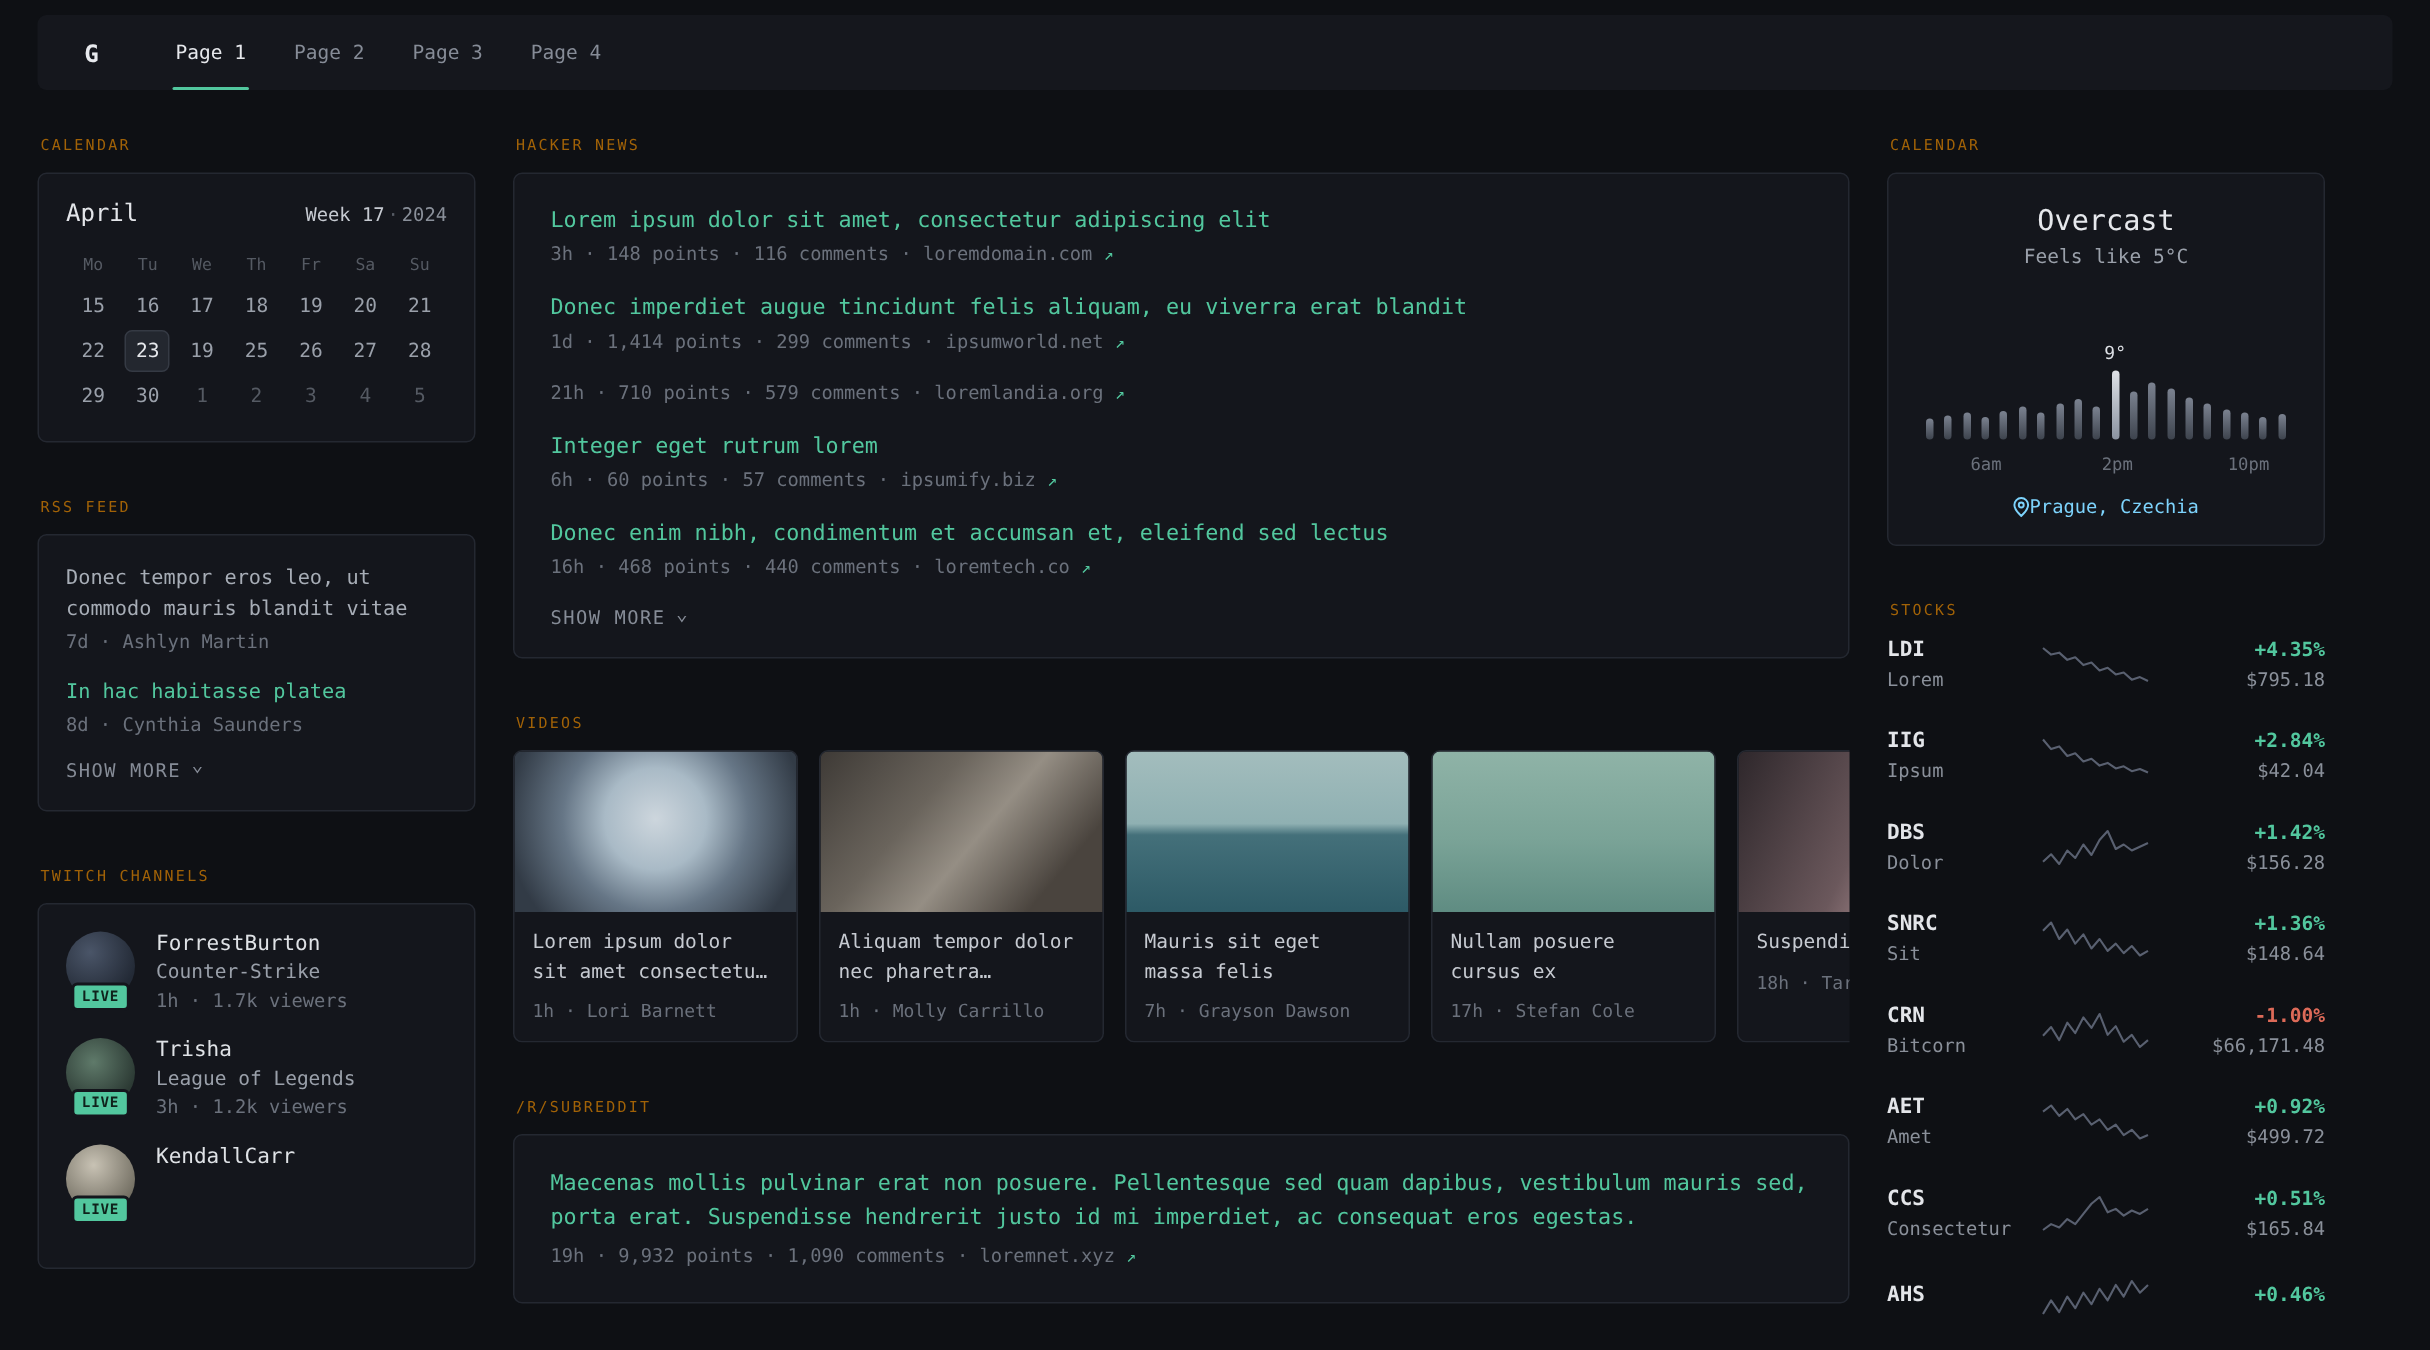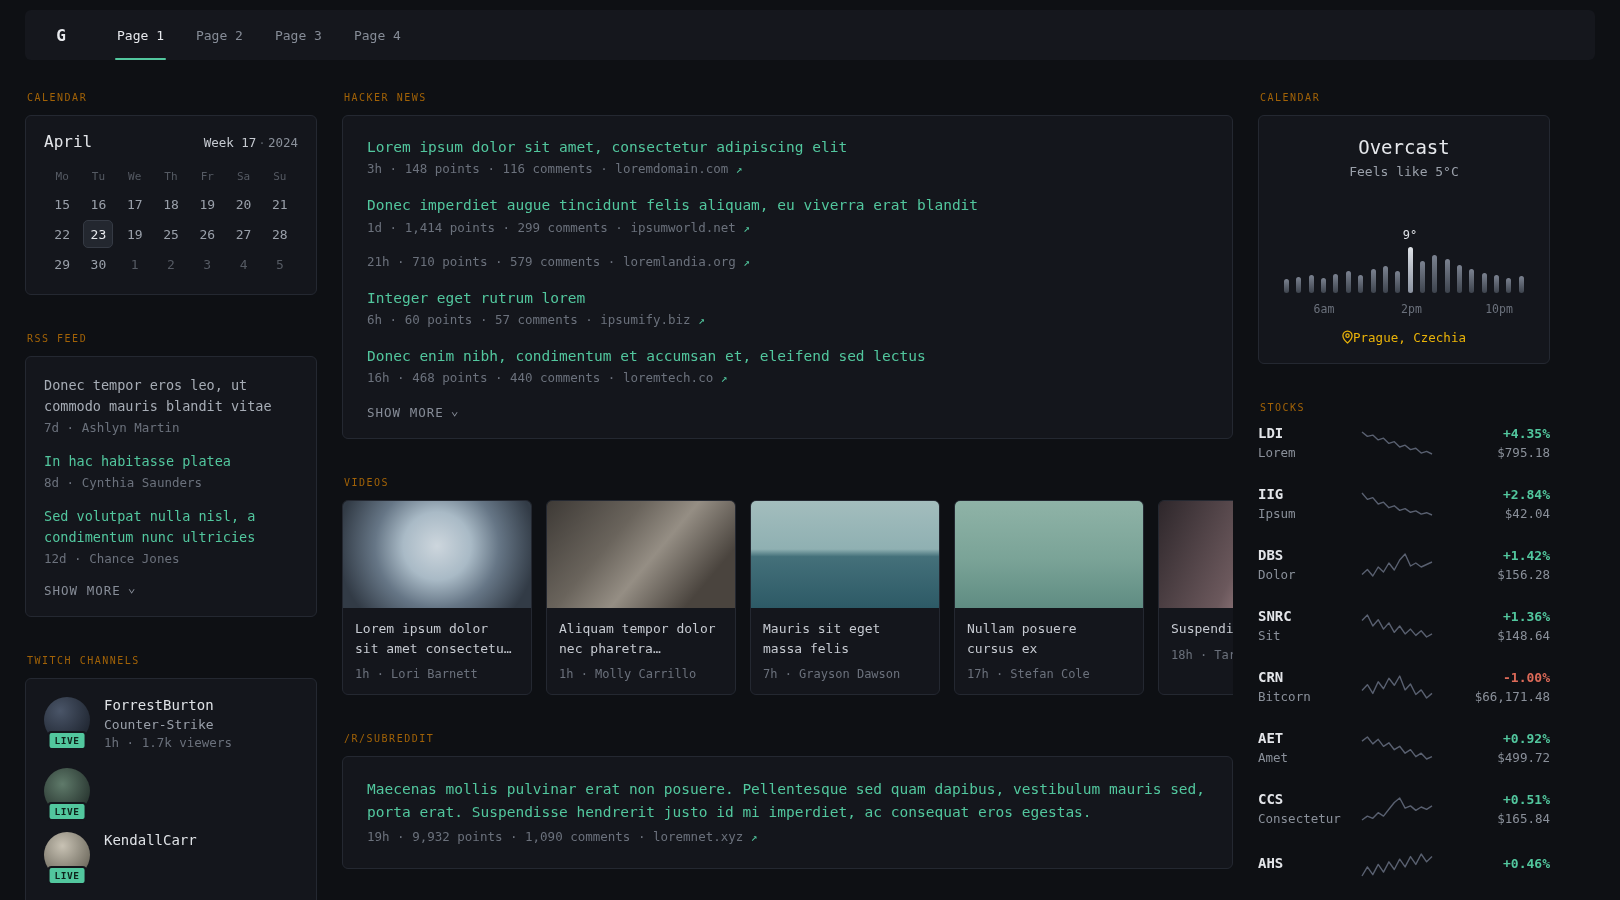--- a/index.html
+++ b/index.html
@@ -100,22 +100,22 @@
   .w-bar { width:5px; border-radius:3px; position:relative;
            background:linear-gradient(180deg,#7b8290,#3d434d); }
   .w-bar.hot { background:linear-gradient(180deg,#dfe2e7,#8a92a0); }
   .w-val { position:absolute; bottom:calc(100% + 5px); left:50%; transform:translateX(-50%);
            font-size:12px; color:#dfe2e7; white-space:nowrap; }
   .w-times { position:relative; height:15px; margin-top:9px; }
   .w-times span { position:absolute; font-size:11.5px; color:#6b717c; transform:translateX(-50%); }
   .w-times span:nth-child(1){ left:18%; }
   .w-times span:nth-child(2){ left:53%; }
   .w-times span:nth-child(3){ left:88%; }
-  .w-loc { margin-top:13px; font-size:12.5px; color:#eab308; display:flex;
-           gap:0; justify-content:center; align-items:flex-start; }
+  .w-loc { margin-top:13px; font-size:12.5px; color:#7dd3fc; display:flex;
+           gap:0; justify-content:center; align-items:center; }
   
   .stock { display:flex; align-items:center; margin-bottom:26px; cursor:pointer; }
   .stock-id { width:82px; flex:none; }
   .stock-ticker { font-size:14px; font-weight:bold; color:#e3e5e9; }
   .stock-name { font-size:12.5px; color:#8a909a; margin-top:4px; }
   .stock-spark { flex:1; display:flex; justify-content:center; }
   .stock-spark svg { display:block; }
   .stock-right { width:96px; flex:none; text-align:right; }
   .stock-change { font-size:13px; font-weight:bold; color:#52c79e; }
   .stock-change.neg { color:#dd6a58; }
@@ -184,24 +184,20 @@
       <div class="sec-title">RSS FEED</div>
       <div class="card rss">
         <div class="feed-item">
           <div class="feed-title">Donec tempor eros leo, ut commodo mauris blandit vitae</div>
           <div class="feed-meta">7d · Ashlyn Martin</div>
         </div>
         <div class="feed-item">
           <div class="feed-title accent">In hac habitasse platea</div>
           <div class="feed-meta">8d · Cynthia Saunders</div>
         </div>
-        <div class="feed-item">
-          <div class="feed-title accent">Sed volutpat nulla nisl, a condimentum nunc ultricies</div>
-          <div class="feed-meta">12d · Chance Jones</div>
-        </div>
         <div class="show-more">
           <span>SHOW MORE</span>
           <span class="chev">⌄</span>
         </div>
       </div>
     </div>
 
     <div class="section">
       <div class="sec-title">TWITCH CHANNELS</div>
       <div class="card twitch">
@@ -213,20 +209,25 @@
           <div>
             <div class="chan-name">ForrestBurton</div>
             <div class="chan-cat">Counter-Strike</div>
             <div class="chan-meta">1h · 1.7k viewers</div>
           </div>
         </div>
         <div class="chan">
           <div class="avatar-wrap">
             <div class="avatar av-1"></div>
             <div class="live-badge">LIVE</div>
+          </div>
+          <div>
+            <div class="chan-name">Trisha</div>
+            <div class="chan-cat">League of Legends</div>
+            <div class="chan-meta">3h · 1.2k viewers</div>
           </div>
         </div>
         <div class="chan">
           <div class="avatar-wrap">
             <div class="avatar av-2"></div>
             <div class="live-badge">LIVE</div>
           </div>
           <div>
             <div class="chan-name">KendallCarr</div>
             <div class="chan-cat"></div>

